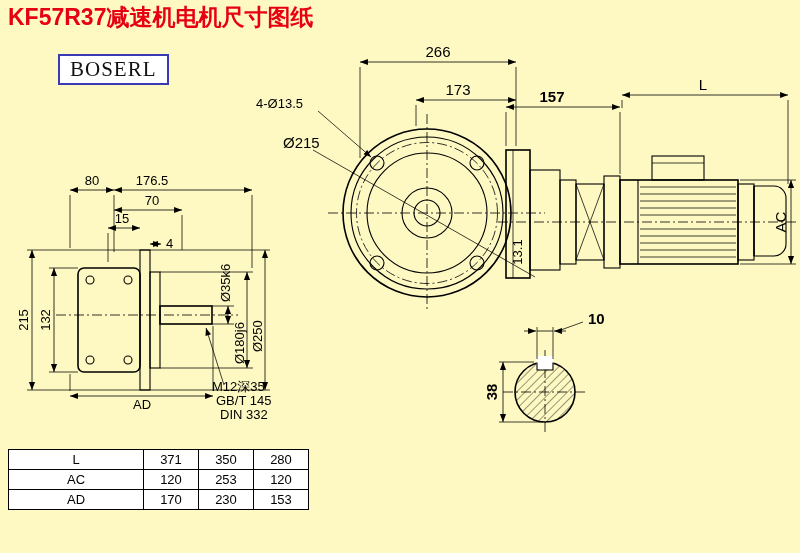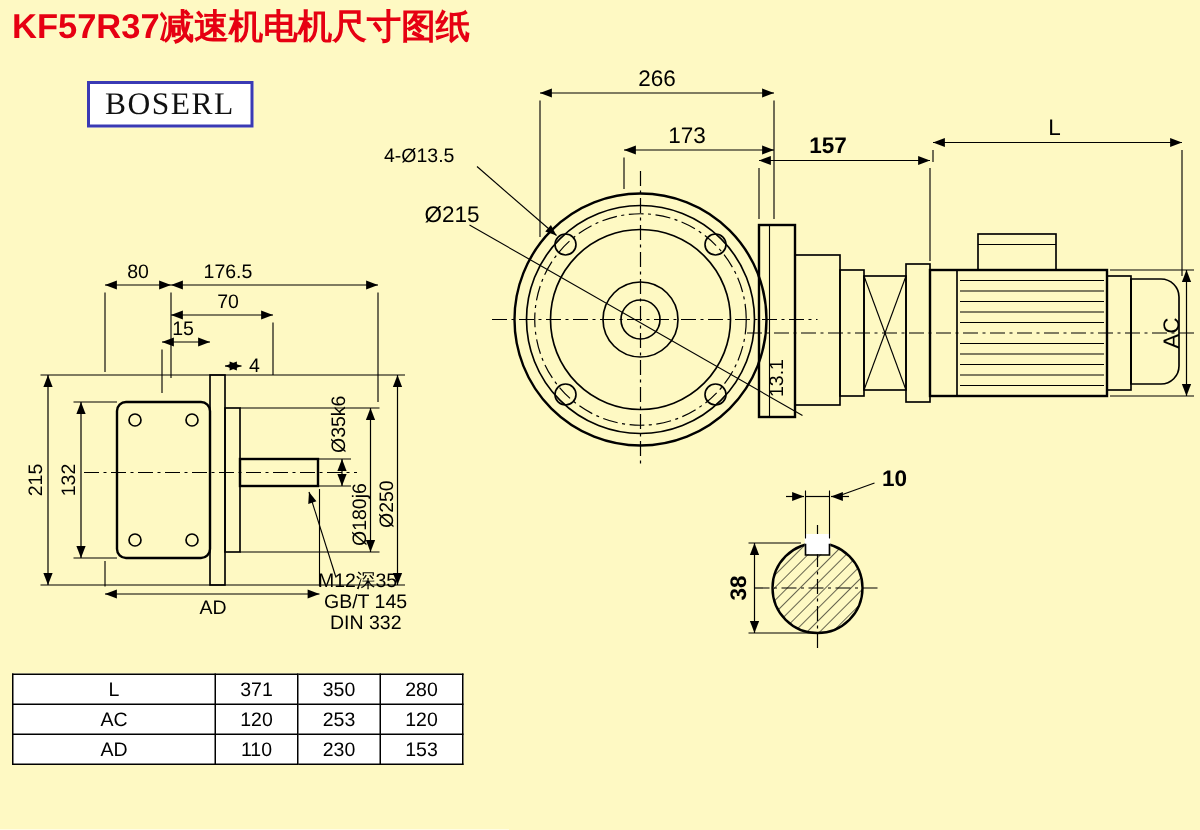--- a/index.html
+++ b/index.html
@@ -216,20 +216,20 @@
         <td>280</td>
       </tr>
       <tr>
         <td>AC</td>
         <td>120</td>
         <td>253</td>
         <td>120</td>
       </tr>
       <tr>
         <td>AD</td>
-        <td>110</td>
+        <td>170</td>
         <td>230</td>
         <td>153</td>
       </tr>
     </tbody>
   </table>
 
 </div>
 
 </body></html>

